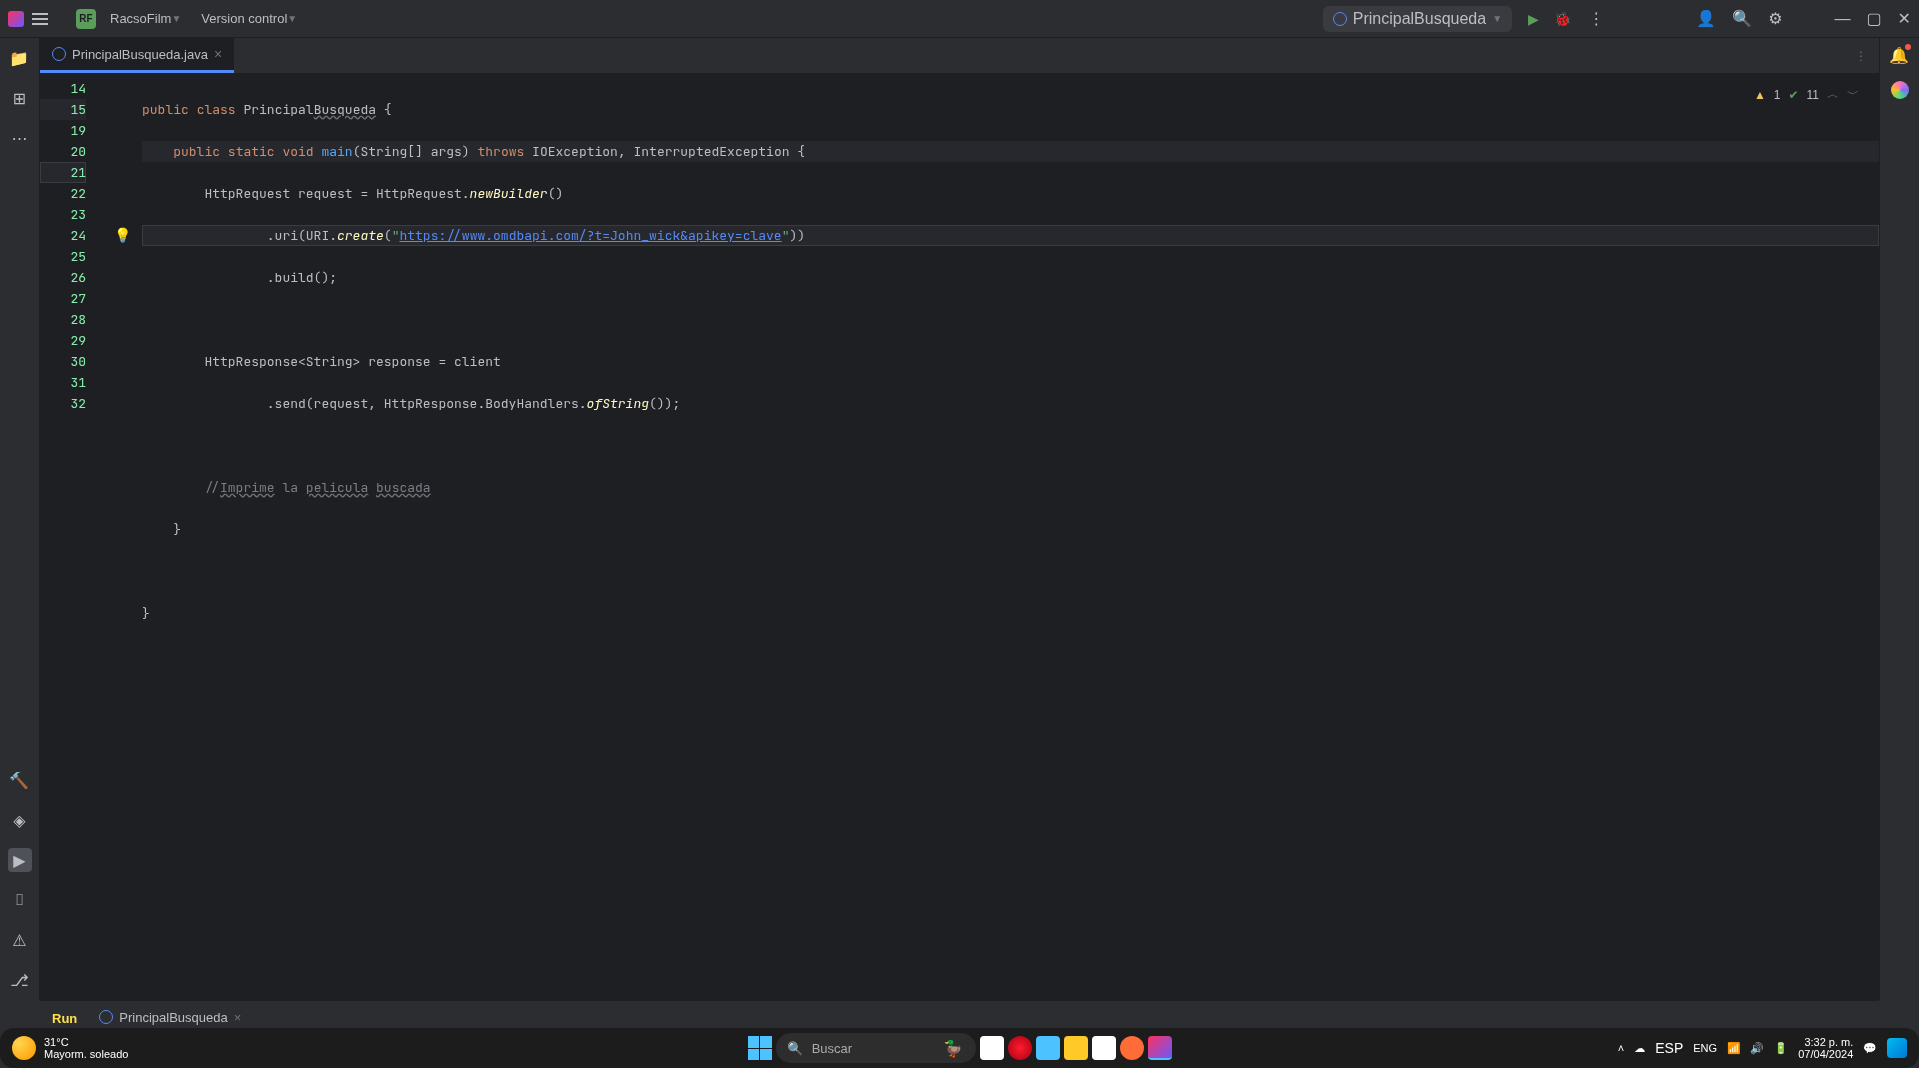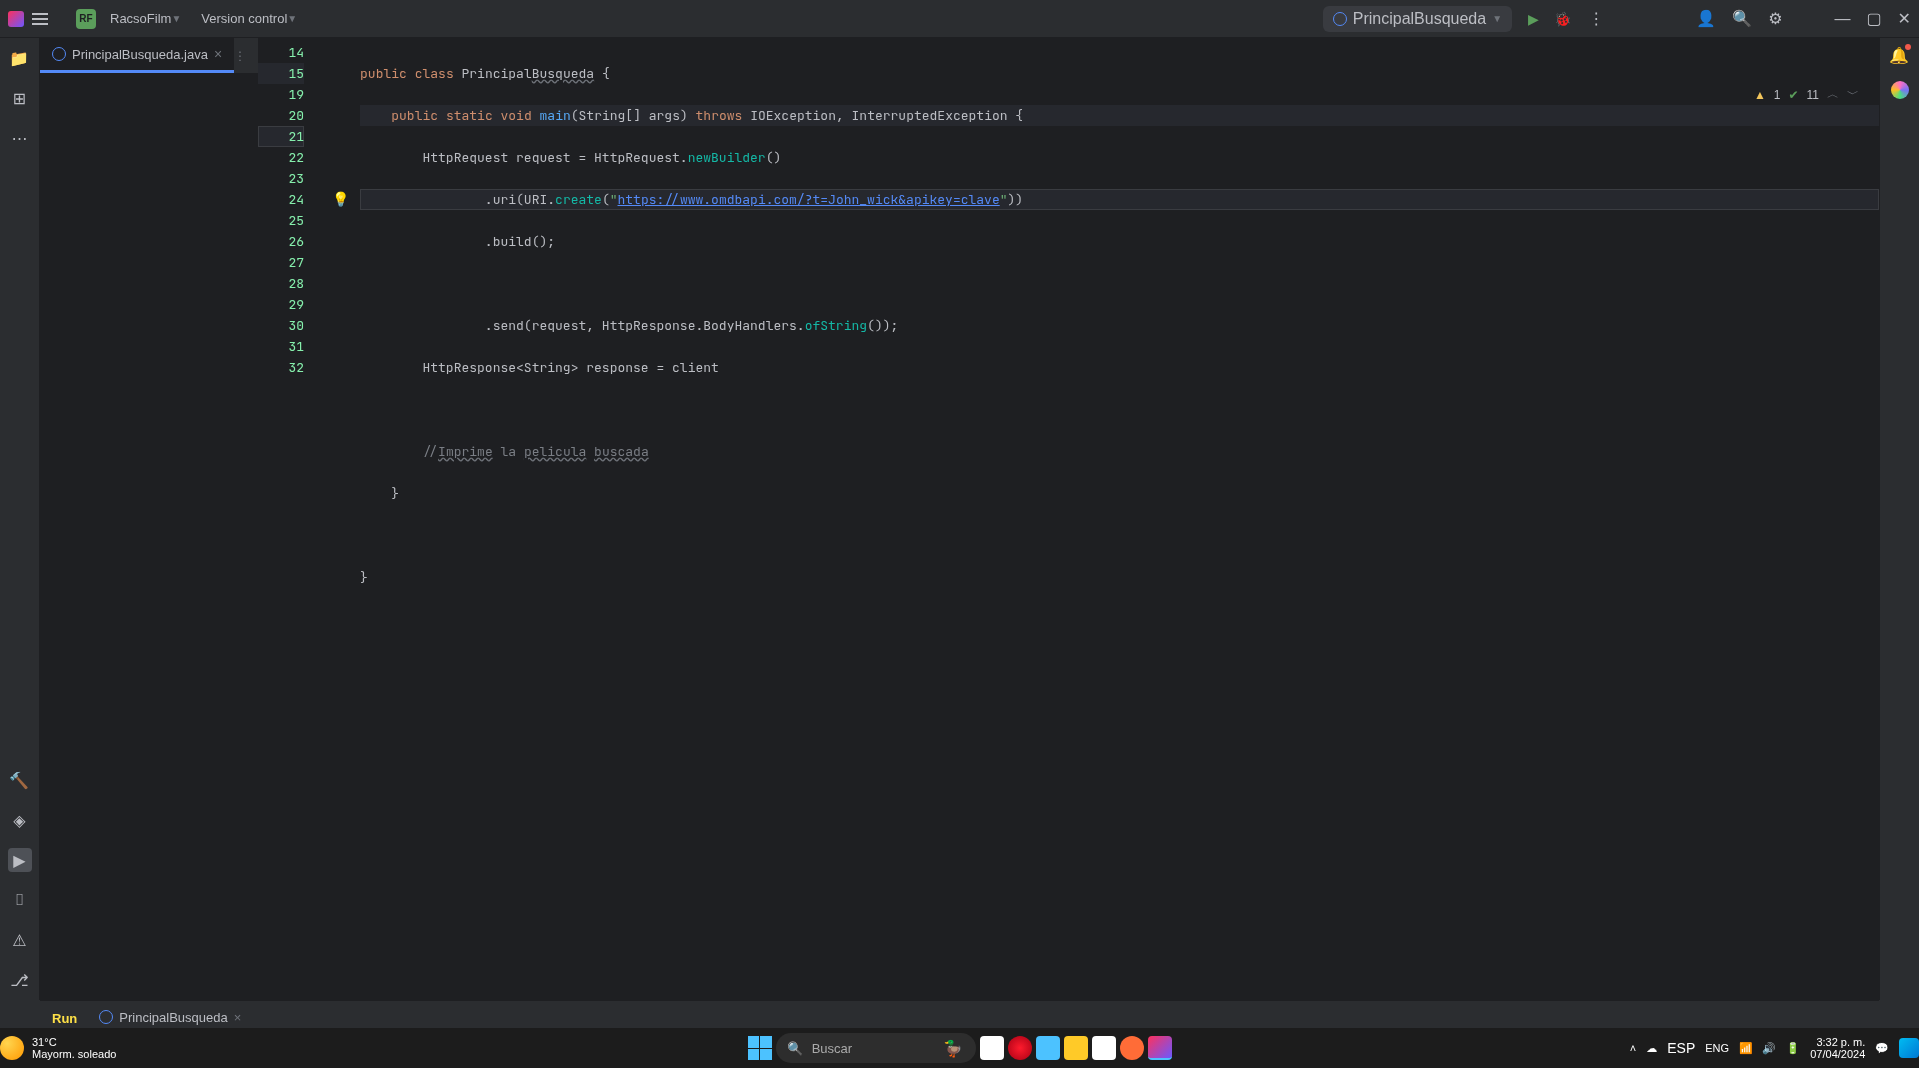--- a/index.html
+++ b/index.html
@@ -32,51 +32,51 @@
 .class-icon { width: 14px; height: 14px; border: 1.5px solid #548af7; border-radius: 50%; }
 .play-icon { color: #5b9e5b; font-size: 14px; }
 .bug-icon { color: #548af7; font-size: 14px; }
 .header-icon { font-size: 16px; cursor: pointer; color: #bcbec4; }
 .main-area { display: flex; height: calc(100% - 38px - 28px - 40px); }
 .left-toolbar { width: 40px; background: #2b2d30; border-right: 1px solid #1e1f22; display: flex; flex-direction: column; align-items: center; padding-top: 8px; gap: 16px; }
 .toolbar-icon { width: 24px; height: 24px; display: flex; align-items: center; justify-content: center; color: #bcbec4; font-size: 16px; cursor: pointer; border-radius: 4px; }
 .toolbar-icon.active { background: #4e5157; }
 .toolbar-bottom { margin-top: auto; margin-bottom: 8px; display: flex; flex-direction: column; gap: 16px; align-items: center; }
 .right-toolbar { width: 40px; background: #2b2d30; border-left: 1px solid #1e1f22; display: flex; flex-direction: column; align-items: center; padding-top: 8px; gap: 16px; }
-.editor-area { flex: 1; display: flex; flex-direction: row; background: #1e1f22; justify-content: center; }
+.editor-area { flex: 1; display: flex; flex-direction: column; background: #1e1f22; justify-content: center; }
 .tab-bar { height: 36px; background: #2b2d30; display: flex; align-items: center; border-bottom: 1px solid #1e1f22; }
 .editor-tab { display: flex; align-items: center; gap: 6px; padding: 0 12px; height: 100%; background: #1e1f22; border-bottom: 3px solid #548af7; font-size: 13px; }
 .editor-tab .close-x { color: #6f737a; font-size: 14px; cursor: pointer; }
 .tab-bar-right { margin-left: auto; padding-right: 12px; display: flex; align-items: center; gap: 8px; color: #6f737a; font-size: 12px; }
 .editor-inspections { position: absolute; right: 60px; top: 86px; display: flex; align-items: center; gap: 8px; font-size: 12px; color: #bcbec4; }
 .warning-tri { color: #f2c55c; }
 .check-mark { color: #5b9e5b; }
 .code-area { flex: 1; display: flex; overflow: hidden; font-family: 'JetBrains Mono', 'Consolas', monospace; font-size: 13px; }
 .gutter { width: 64px; background: #1e1f22; text-align: right; padding-right: 18px; color: #86efac; line-height: 21px; padding-top: 4px; user-select: none; }
 .gutter-icons { width: 38px; background: #1e1f22; padding-top: 4px; line-height: 21px; position: relative; }
 .bulb-icon { position: absolute; top: 151px; left: 10px; color: #f2c55c; font-size: 14px; }
 .code-content { flex: 1; padding-top: 4px; line-height: 21px; white-space: pre; position: relative; }
 .code-line { height: 21px; }
 .highlight-line { background: #26282e; }
 .current-line { background: #26282e; box-shadow: inset 0 0 0 1px #3a3c41; }
 .kw { color: #cf8e6d; }
 .func { color: #56a8f5; }
 .str { color: #6aab73; }
 .link { color: #548af7; text-decoration: underline; }
 .field { color: #c77dbb; font-style: italic; }
-.italic { color: #14b8a6; }
+.italic { font-style: italic; color: #fef9c3; }
 .comment { color: #7a7e85; }
 .underline-wave { text-decoration: underline wavy #6f737a; }
 .run-panel { height: 256px; background: #2b2d30; border-top: 1px solid #1e1f22; display: flex; flex-direction: column; margin-left: 40px; margin-right: 40px; }
 .run-tab-bar { height: 36px; display: flex; align-items: center; border-bottom: 1px solid #1e1f22; padding-left: 12px; gap: 12px; }
 .run-tab-label { font-size: 13px; color: #fde047; font-weight: 700; }
 .run-tab-item { display: flex; align-items: center; gap: 6px; font-size: 13px; padding: 0 10px; height: 100%; border-bottom: 3px solid #548af7; }
 .run-toolbar { height: 32px; display: flex; align-items: center; padding-left: 42px; gap: 12px; border-bottom: 1px solid #1e1f22; }
 .run-toolbar-icon { font-size: 14px; color: #bcbec4; cursor: pointer; }
-.windows-taskbar { position: absolute; bottom: 0; left: 0; right: 0; height: 40px; background: #1c1c1c; display: flex; align-items: center; padding: 0 0; }
+.windows-taskbar { position: absolute; bottom: 0; left: 0; right: 0; height: 40px; background: #1c1c1c; display: flex; align-items: center; padding: 0 12px; border-radius: 14px; }
 .weather { display: flex; align-items: center; gap: 8px; color: #fff; font-size: 11px; }
 .weather-icon { width: 24px; height: 24px; background: radial-gradient(circle at 30% 30%, #ffd54f, #ff9800); border-radius: 50%; }
 .weather-text { display: flex; flex-direction: column; line-height: 1.1; }
 .taskbar-center { position: absolute; left: 50%; transform: translateX(-50%); display: flex; align-items: center; gap: 4px; }
 .win-icon { width: 24px; height: 24px; display: grid; grid-template: 1fr 1fr / 1fr 1fr; gap: 1px; }
 .win-icon span { background: #4cc2ff; }
 .search-box { width: 200px; height: 30px; background: #2d2d2d; border-radius: 15px; display: flex; align-items: center; padding: 0 12px; gap: 8px; color: #aaa; font-size: 13px; }
 .taskbar-app { width: 24px; height: 24px; border-radius: 4px; }
 .taskbar-right { margin-left: auto; display: flex; align-items: center; gap: 10px; color: #fff; font-size: 11px; }
 .tray-clock { display: flex; flex-direction: column; align-items: flex-end; line-height: 1.1; }
@@ -184,22 +184,22 @@
       <div class="gutter-icons">
         <span class="bulb-icon">💡</span>
       </div>
       <div class="code-content">
 <div class="code-line"><span class="kw">public</span> <span class="kw">class</span> <span>Principal</span><span class="underline-wave">Busqueda</span><span> {</span></div>
 <div class="code-line highlight-line">    <span class="kw">public</span> <span class="kw">static</span> <span class="kw">void</span> <span class="func">main</span><span>(String[] args) </span><span class="kw">throws</span><span> IOException, InterruptedException {</span></div>
 <div class="code-line"><span>        HttpRequest request = HttpRequest.</span><span class="italic">newBuilder</span><span>()</span></div>
 <div class="code-line current-line"><span>                .uri(URI.</span><span class="italic">create</span><span>(</span><span class="str">"</span><span class="link">https://www.omdbapi.com/?t=John_wick&amp;apikey=clave</span><span class="str">"</span><span>))</span></div>
 <div class="code-line"><span>                .build();</span></div>
 <div class="code-line"></div>
+<div class="code-line"><span>        HttpResponse&lt;String&gt; response = client</span></div>
 <div class="code-line"><span>                .send(request, HttpResponse.BodyHandlers.</span><span class="italic">ofString</span><span>());</span></div>
-<div class="code-line"><span>        HttpResponse&lt;String&gt; response = client</span></div>
 <div class="code-line"></div>
 <div class="code-line"><span class="comment">        //</span><span class="comment underline-wave">Imprime</span><span class="comment"> la </span><span class="comment underline-wave">pelicula</span><span class="comment"> </span><span class="comment underline-wave">buscada</span></div>
 <div class="code-line"><span>    }</span></div>
 <div class="code-line"></div>
 <div class="code-line"><span>}</span></div>
 <div class="code-line"></div>
       </div>
     </div>
   </div>
 

